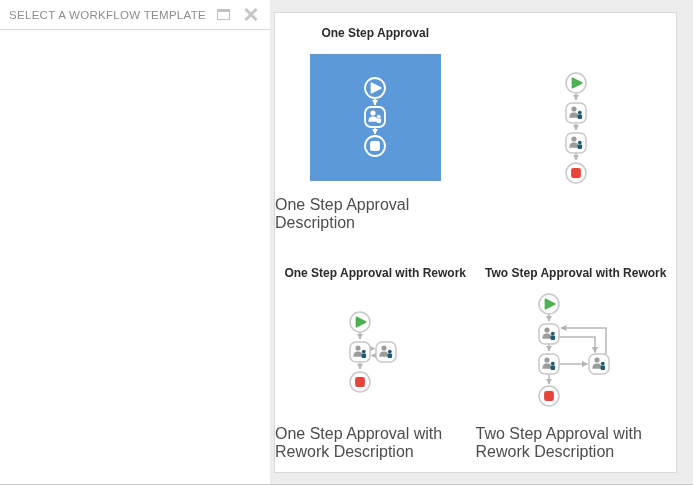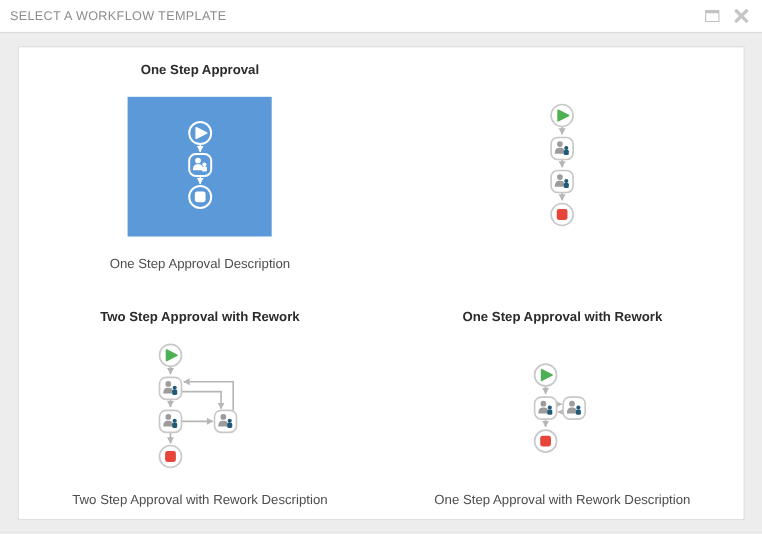--- a/index.html
+++ b/index.html
@@ -1,45 +1,45 @@
 <!DOCTYPE html>
 <html style="--selected-tile: #5b99d8; --start-green: #4db052; --end-red: #e8453a; --person-gray: #9c9c9c; --person-navy: #1f5b78; --node-border: #c8c8c8; --connector: #b6b6b6; --header-text: #8d8d8d; --body-bg: #ededed;"><head>
 <meta charset="utf-8">
 <style>
   * { margin:0; padding:0; box-sizing:border-box; }
   html,body { width:693px; height:485px; }
   body { font-family:"Liberation Sans", sans-serif; background:#fff; overflow:hidden; }
 
-  .dialog { width:693px; height:485px; display:flex; flex-direction:column;
+  .dialog { width:693px; height:485px; display:flex; flex-direction:row;
             background:#fff; border-bottom:1px solid #c9c9c9; }
 
   
   .dlg-header { height:30px; flex:none; background:#fff; display:flex; align-items:center;
                 padding:0 10px 0 9px; border-bottom:1px solid #d9d9d9; }
   .dlg-title { flex:1; font-size:11.5px; letter-spacing:.3px; color:var(--header-text,#8d8d8d); }
   .win-btn { width:18px; height:18px; margin-left:9px; display:flex; align-items:center;
              justify-content:center; cursor:pointer; }
   .max-glyph { width:13px; height:11px; border:1px solid #c2c2c2; border-top:3px solid #c2c2c2; background:#fff; }
   .x-glyph { position:relative; width:14px; height:14px; }
   .x-glyph::before, .x-glyph::after { content:""; position:absolute; left:-1px; top:5.5px;
       width:16px; height:3px; background:#c6c6c6; border-radius:1px; }
   .x-glyph::before { transform:rotate(45deg); }
   .x-glyph::after  { transform:rotate(-45deg); }
 
   
-  .dlg-body { flex:1; background:var(--body-bg,#ededed); padding:12px 16px 11px 16px; }
+  .dlg-body { flex:1; background:var(--body-bg,#ededed); padding:12px 16px 11px 4px; }
   .panel { width:100%; height:100%; background:#fff; border:1px solid #d9d9d9;
            display:grid; grid-template-columns:1fr 1fr; grid-template-rows:1fr 1fr; }
 
   .card { display:flex; flex-direction:column; align-items:center; cursor:pointer; overflow:hidden; }
   .card-title { font-size:12px; font-weight:bold; color:#2b2b2b; }
   .r1 .card-title { margin-top:13px; }
   .r2 .card-title { margin-top:23px; }
   .card-mid { flex:1; display:flex; align-items:center; justify-content:center; width:100%; }
-  .card-desc { font-size:12px; color:#4d4d4d; margin-bottom:11px; }
+  .card-desc { font-size:16px; color:#4d4d4d; margin-bottom:11px; }
 
   .tile { width:131px; height:127px; background:var(--selected-tile,#5b99d8);
           display:flex; align-items:center; justify-content:center; }
 
   
   .nb   { fill:#fff; stroke:var(--node-border,#c8c8c8); stroke-width:1.5; }
   .nbw  { fill:none; stroke:#fff; stroke-width:1.8; }
   .green{ fill:var(--start-green,#4db052); stroke:var(--start-green,#4db052);
           stroke-width:1.5; stroke-linejoin:round; }
   .red  { fill:var(--end-red,#e8453a); }
@@ -139,51 +139,51 @@
             <line x1="22" y1="82" x2="22" y2="89" class="conn" marker-end="url(#arrG)"></line>
             <use href="#nStart" x="22" y="12"></use>
             <use href="#nTask" x="22" y="42"></use>
             <use href="#nTask" x="22" y="72"></use>
             <use href="#nEnd" x="22" y="102"></use>
           </svg>
         </div>
       </div>
 
       <div class="card r2">
+        <div class="card-title">One Step Approval with Rework</div>
+        <div class="card-mid">
+          <svg width="62" height="84" viewBox="0 0 62 84">
+            <line x1="16" y1="22" x2="16" y2="29" class="conn" marker-end="url(#arrG)"></line>
+            <line x1="16" y1="52" x2="16" y2="59" class="conn" marker-end="url(#arrG)"></line>
+            <line x1="26.5" y1="38.5" x2="30.5" y2="38.5" class="conn" marker-end="url(#arrG)"></line>
+            <line x1="31.5" y1="45.5" x2="27.5" y2="45.5" class="conn" marker-end="url(#arrG)"></line>
+            <use href="#nStart" x="16" y="12"></use>
+            <use href="#nTask" x="16" y="42"></use>
+            <use href="#nTask" x="42" y="42"></use>
+            <use href="#nEnd" x="16" y="72"></use>
+          </svg>
+        </div>
+        <div class="card-desc">One Step Approval with Rework Description</div>
+      </div>
+
+      <div class="card r2">
         <div class="card-title">Two Step Approval with Rework</div>
         <div class="card-mid">
           <svg width="86" height="120" viewBox="0 0 86 120">
             <line x1="16" y1="22" x2="16" y2="29" class="conn" marker-end="url(#arrG)"></line>
             <line x1="16" y1="52" x2="16" y2="59" class="conn" marker-end="url(#arrG)"></line>
             <line x1="16" y1="82" x2="16" y2="92" class="conn" marker-end="url(#arrG)"></line>
             <line x1="26.5" y1="72" x2="54.5" y2="72" class="conn" marker-end="url(#arrG)"></line>
             <path d="M26,45 L62,45 L62,60.5" class="conn" marker-end="url(#arrG)"></path>
             <path d="M73,62 L73,36 L28,36" class="conn" marker-end="url(#arrG)"></path>
             <use href="#nStart" x="16" y="12"></use>
             <use href="#nTask" x="16" y="42"></use>
             <use href="#nTask" x="16" y="72"></use>
             <use href="#nTask" x="66" y="72"></use>
             <use href="#nEnd" x="16" y="104"></use>
           </svg>
         </div>
         <div class="card-desc">Two Step Approval with Rework Description</div>
       </div>
 
-      <div class="card r2">
-        <div class="card-title">One Step Approval with Rework</div>
-        <div class="card-mid">
-          <svg width="62" height="84" viewBox="0 0 62 84">
-            <line x1="16" y1="22" x2="16" y2="29" class="conn" marker-end="url(#arrG)"></line>
-            <line x1="16" y1="52" x2="16" y2="59" class="conn" marker-end="url(#arrG)"></line>
-            <line x1="26.5" y1="38.5" x2="30.5" y2="38.5" class="conn" marker-end="url(#arrG)"></line>
-            <line x1="31.5" y1="45.5" x2="27.5" y2="45.5" class="conn" marker-end="url(#arrG)"></line>
-            <use href="#nStart" x="16" y="12"></use>
-            <use href="#nTask" x="16" y="42"></use>
-            <use href="#nTask" x="42" y="42"></use>
-            <use href="#nEnd" x="16" y="72"></use>
-          </svg>
-        </div>
-        <div class="card-desc">One Step Approval with Rework Description</div>
-      </div>
-
     </div>
   </div>
 </div>
 
 </body></html>

